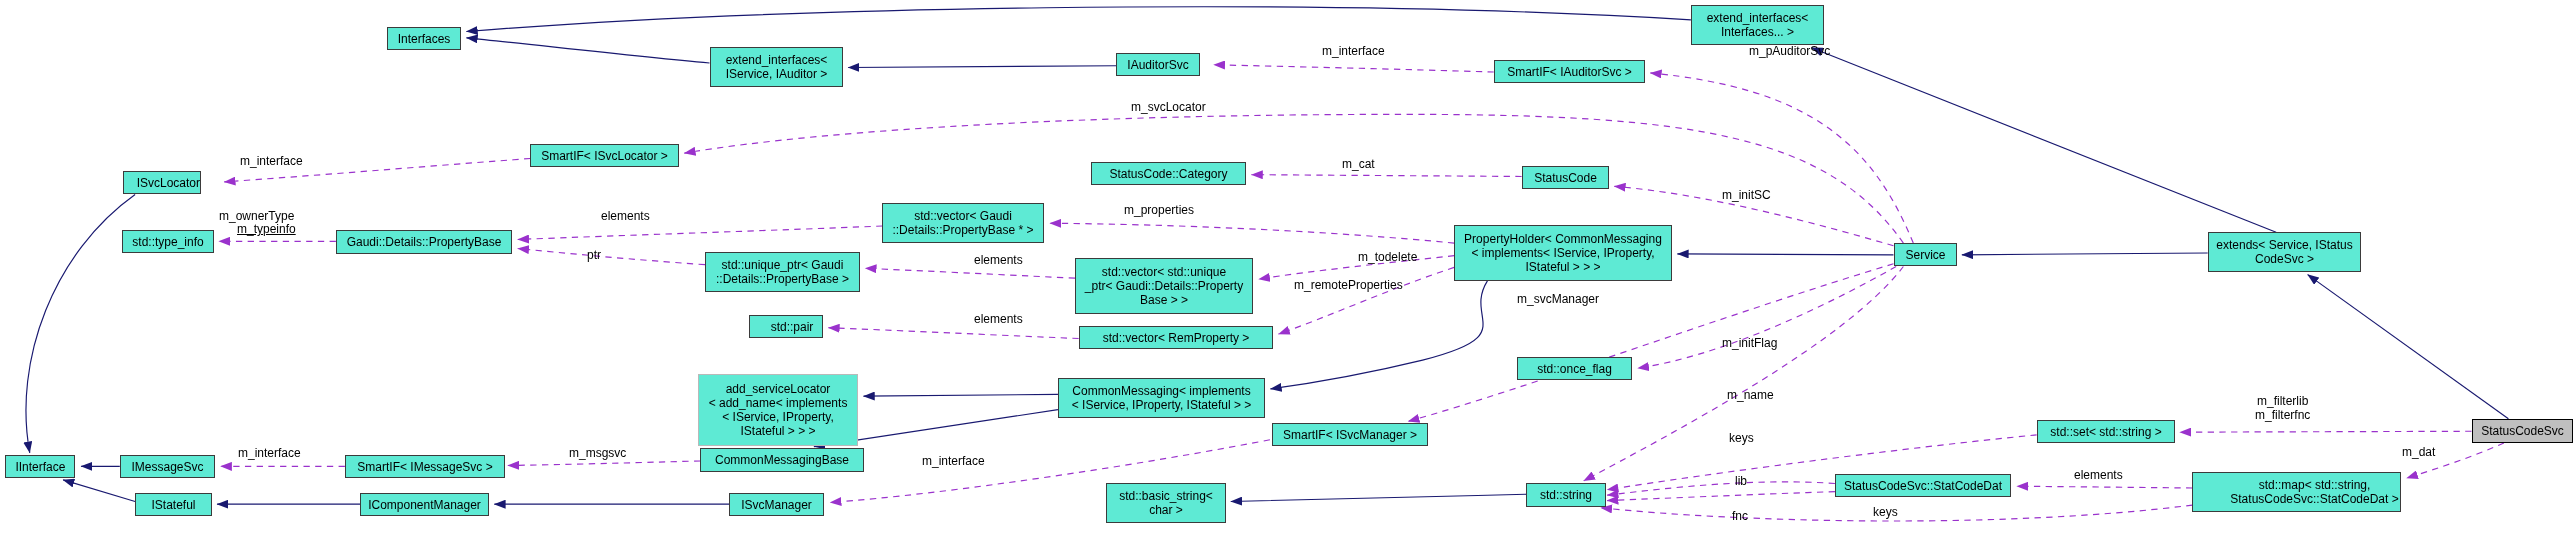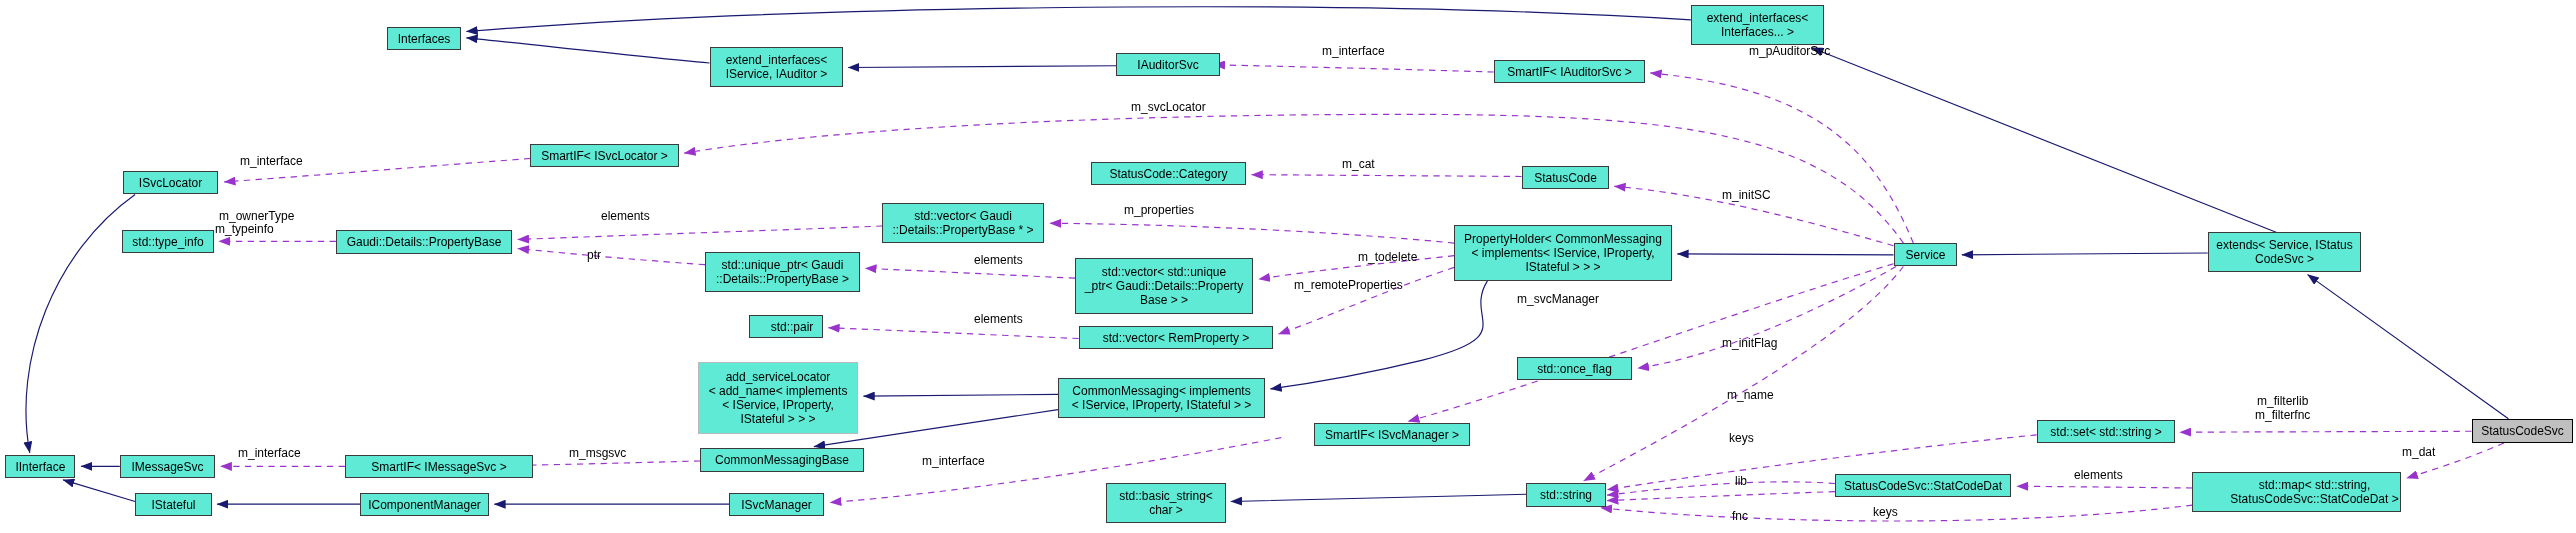--- a/index.html
+++ b/index.html
@@ -17,21 +17,21 @@
     background:#5eead4;
     border:0.9px solid #3b3b3b;
     display:flex;flex-direction:column;justify-content:center;align-items:center;
     font-size:12px;line-height:14px;color:#000;
     white-space:nowrap;
     text-align:center;
     cursor:pointer;
     z-index:2;
   }
   .node.selected{background:#bfbfbf;border:0.9px solid #000;}
-  .node.external{border:0.9px solid #b9b9b9;cursor:default;}
+  .node.external{border:0.9px solid #b9b9b9;cursor:default;margin-top:12px;}
   .edge-label{
     position:absolute;
     font-size:12px;line-height:13.5px;color:#000;
     white-space:nowrap;
     z-index:1;
   }
 </style>
 </head>
 <body>
 
@@ -98,34 +98,34 @@
   </svg>
 
   <div id="nodes-layer">
       <div class="node" style="left: 387px; top: 27px; width: 74px; height: 23.4px;">
         <div>Interfaces</div>
       </div>
       <div class="node" style="left: 710px; top: 47px; width: 133px; height: 40px;">
         <div>extend_interfaces&lt;</div>
         <div>IService, IAuditor &gt;</div>
       </div>
-      <div class="node" style="left: 1116px; top: 53px; width: 104px; height: 23.4px;">
+      <div class="node" style="left: 1116px; top: 53px; width: 84px; height: 23.4px;">
         <div>IAuditorSvc</div>
       </div>
       <div class="node" style="left: 1494px; top: 60px; width: 151px; height: 23.4px;">
         <div>SmartIF&lt; IAuditorSvc &gt;</div>
       </div>
       <div class="node" style="left: 1691px; top: 5.4px; width: 133px; height: 40px;">
         <div>extend_interfaces&lt;</div>
         <div>Interfaces... &gt;</div>
       </div>
       <div class="node" style="left: 530px; top: 144px; width: 149px; height: 23.4px;">
         <div>SmartIF&lt; ISvcLocator &gt;</div>
       </div>
-      <div class="node" style="left: 123px; top: 171px; width: 95px; height: 23.4px;">
+      <div class="node" style="left: 123px; top: 171px; width: 78px; height: 23.4px; align-items: flex-end;">
         <div>ISvcLocator</div>
       </div>
       <div class="node" style="left: 122px; top: 230px; width: 92px; height: 23.4px;">
         <div>std::type_info</div>
       </div>
       <div class="node" style="left: 336px; top: 230px; width: 176px; height: 24px;">
         <div>Gaudi::Details::PropertyBase</div>
       </div>
       <div class="node" style="left: 1091px; top: 162px; width: 155px; height: 23.4px;">
         <div>StatusCode::Category</div>
@@ -170,33 +170,33 @@
       <div class="node external" style="left: 698px; top: 362px; width: 160px; height: 72px;">
         <div>add_serviceLocator</div>
         <div>&lt; add_name&lt; implements</div>
         <div>&lt; IService, IProperty,</div>
         <div>IStateful &gt; &gt; &gt;</div>
       </div>
       <div class="node" style="left: 1058px; top: 378px; width: 207px; height: 40px;">
         <div>CommonMessaging&lt; implements</div>
         <div>&lt; IService, IProperty, IStateful &gt; &gt;</div>
       </div>
-      <div class="node" style="left: 1314px; top: 423px; width: 156px; height: 23.4px; text-align: right;">
+      <div class="node" style="left: 1272px; top: 423px; width: 156px; height: 23.4px; text-align: right;">
         <div>SmartIF&lt; ISvcManager &gt;</div>
       </div>
       <div class="node" style="left: 1517px; top: 357px; width: 115px; height: 23.4px;">
         <div>std::once_flag</div>
       </div>
       <div class="node" style="left: 5.4px; top: 455px; width: 70px; height: 23.4px;">
         <div>IInterface</div>
       </div>
       <div class="node" style="left: 120px; top: 455px; width: 95px; height: 23.4px;">
         <div>IMessageSvc</div>
       </div>
-      <div class="node" style="left: 345px; top: 455px; width: 188px; height: 23.4px;">
+      <div class="node" style="left: 345px; top: 455px; width: 160px; height: 23.4px;">
         <div>SmartIF&lt; IMessageSvc &gt;</div>
       </div>
       <div class="node" style="left: 700px; top: 448px; width: 164px; height: 24px;">
         <div>CommonMessagingBase</div>
       </div>
       <div class="node" style="left: 135px; top: 493px; width: 77px; height: 23.4px;">
         <div>IStateful</div>
       </div>
       <div class="node" style="left: 360px; top: 493px; width: 129px; height: 23.4px;">
         <div>IComponentManager</div>
@@ -221,21 +221,21 @@
         <div>std::map&lt; std::string,</div>
         <div>StatusCodeSvc::StatCodeDat &gt;</div>
       </div>
     </div>
   <div id="labels-layer">
       <span class="edge-label" style="left: 1322px; top: 45px;">m_interface</span>
       <span class="edge-label" style="left: 1749px; top: 45px;">m_pAuditorSvc</span>
       <span class="edge-label" style="left: 1131px; top: 101px;">m_svcLocator</span>
       <span class="edge-label" style="left: 240px; top: 155px;">m_interface</span>
       <span class="edge-label" style="left: 219px; top: 210px;">m_ownerType</span>
-      <span class="edge-label" style="left: 215px; top: 223px;">m_typeinfo</span>
+      <span class="edge-label" style="left: 237px; top: 223px; text-decoration: underline;">m_typeinfo</span>
       <span class="edge-label" style="left: 601px; top: 210px;">elements</span>
       <span class="edge-label" style="left: 587px; top: 249px;">ptr</span>
       <span class="edge-label" style="left: 1124px; top: 204px;">m_properties</span>
       <span class="edge-label" style="left: 1342px; top: 158px;">m_cat</span>
       <span class="edge-label" style="left: 1722px; top: 189px;">m_initSC</span>
       <span class="edge-label" style="left: 974px; top: 254px;">elements</span>
       <span class="edge-label" style="left: 1310px; top: 251px; padding-left: 48px;">m_todelete</span>
       <span class="edge-label" style="left: 974px; top: 313px;">elements</span>
       <span class="edge-label" style="left: 1294px; top: 279px;">m_remoteProperties</span>
       <span class="edge-label" style="left: 1517px; top: 293px;">m_svcManager</span>

